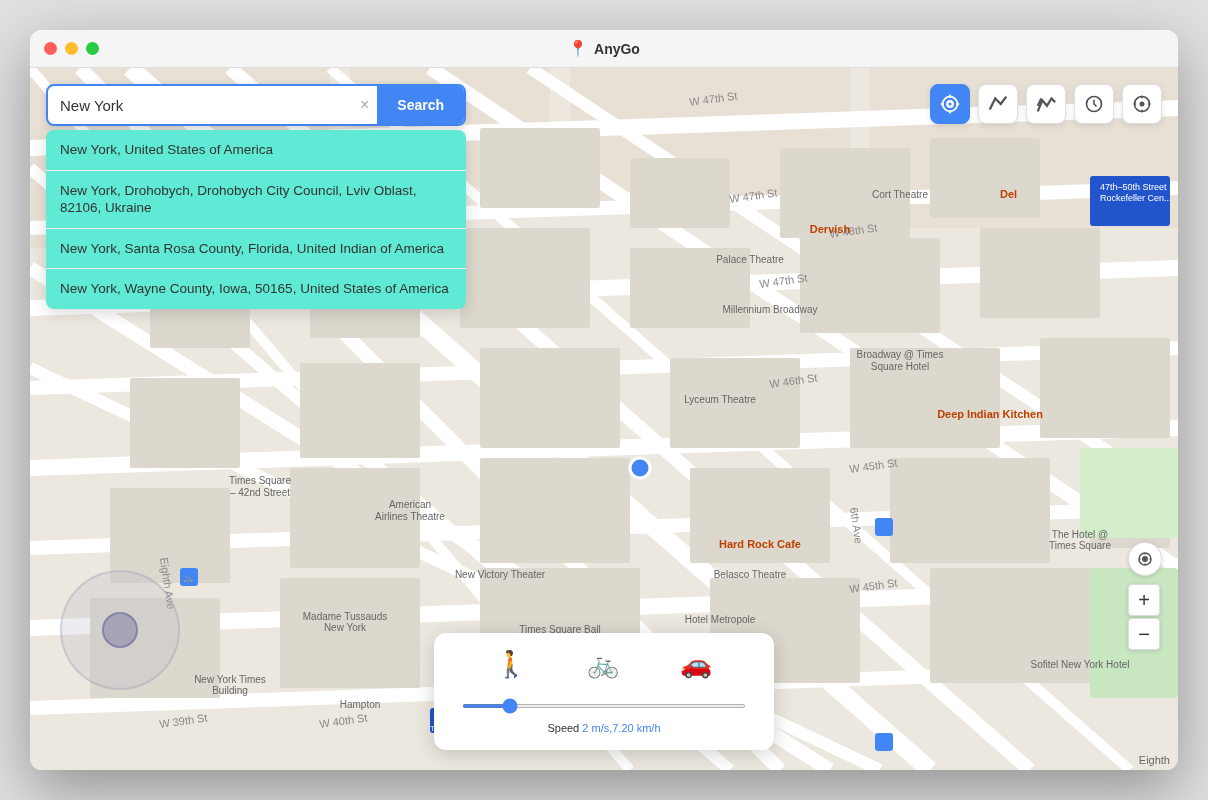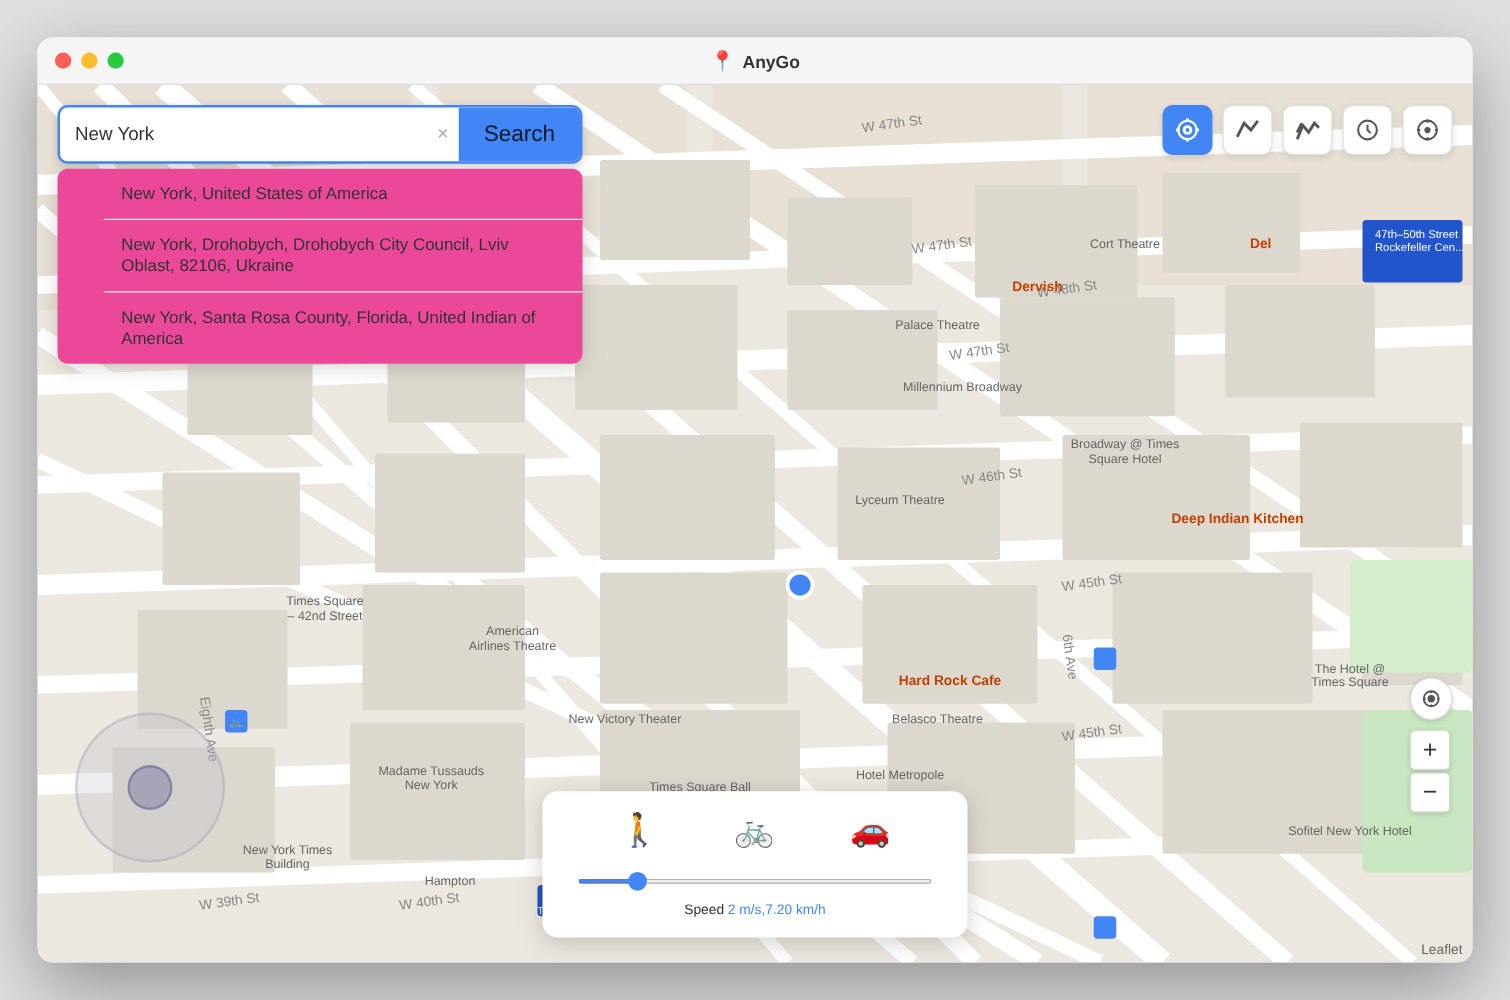--- a/index.html
+++ b/index.html
@@ -108,35 +108,34 @@
     .search-clear {
       padding: 0 8px;
       color: #aaa;
       cursor: pointer;
       font-size: 16px;
       line-height: 1;
     }
 
     .search-button {
       background: #4285f4;
-      color: #0f172a;
+      color: #ffffff;
       border: none;
       padding: 11px 20px;
-      font-size: 18px;
-      font-weight: 400;
+      font-size: 14px;
+      font-weight: 700;
       cursor: pointer;
     }
 
     .search-results {
-      background: #ec4899;
+      background: #5eead4;
       border-radius: 8px;
       margin-top: 4px;
       box-shadow: 0 4px 16px rgba(0,0,0,0.15);
       overflow: hidden;
-      padding-left: 37px;
     }
 
     .result-item {
       padding: 11px 14px;
       font-size: 13.5px;
       color: #333;
       cursor: pointer;
       border-bottom: 1px solid #f0f0f0;
       line-height: 1.3;
     }
@@ -466,20 +465,21 @@
     <div class="search-panel">
       <div class="search-bar">
         <input class="search-input" type="text" value="New York" style="">
         <span class="search-clear">×</span>
         <button class="search-button">Search</button>
       </div>
       <div class="search-results" id="results-container">
       <div class="result-item">New York, United States of America</div>
           <div class="result-item">New York, Drohobych, Drohobych City Council, Lviv Oblast, 82106, Ukraine</div>
           <div class="result-item">New York, Santa Rosa County, Florida, United Indian of America</div>
+          <div class="result-item">New York, Wayne County, Iowa, 50165, United States of America</div>
         </div>
     </div>
 
     <div class="map-toolbar">
       <div class="toolbar-btn active">
         <svg width="22" height="22" viewBox="0 0 24 24" fill="none" stroke="white" stroke-width="2.5">
           <circle cx="12" cy="12" r="3"></circle>
           <path d="M12 2v3M12 19v3M2 12h3M19 12h3"></path>
           <circle cx="12" cy="12" r="8" stroke="white" stroke-width="2" fill="none"></circle>
         </svg>
@@ -537,16 +537,16 @@
         <svg width="18" height="18" viewBox="0 0 24 24" fill="none" stroke="#555" stroke-width="2">
           <circle cx="12" cy="12" r="3" fill="#555"></circle>
           <circle cx="12" cy="12" r="8"></circle>
           <path d="M12 4v2M12 18v2M4 12h2M18 12h2"></path>
         </svg>
       </div>
       <div class="zoom-btn">+</div>
       <div class="zoom-btn">−</div>
     </div>
 
-    <div class="leaflet-credit">Leaflet</div>
+    <div class="leaflet-credit">Eighth</div>
 
   </div>
 </div>
 
 </body></html>

